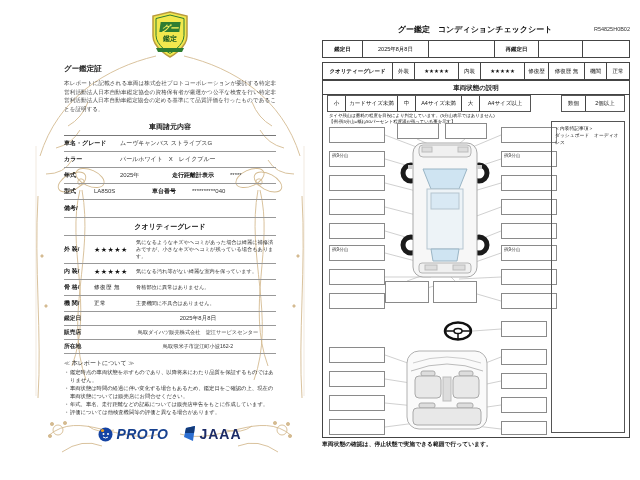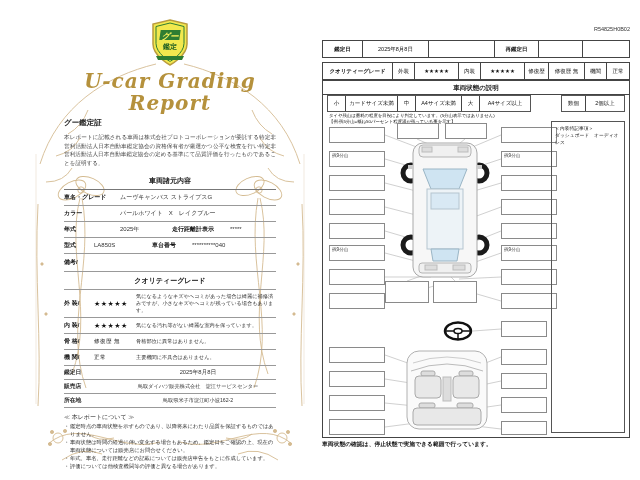--- a/index.html
+++ b/index.html
@@ -1,20 +1,20 @@
 <!DOCTYPE html>
 <html><head>
 <meta charset="utf-8">
 <style>
   html,body{margin:0;padding:0;}
   body{width:640px;height:480px;position:relative;background:#ffffff;
        font-family:"Liberation Sans",sans-serif;color:#222;overflow:hidden;}
   .abs{position:absolute;}
   
-  .left-page{left:28px;top:14px;width:284px;height:466px;background:#fff;}
+  .left-page{left:28px;top:6px;width:284px;height:466px;background:#fff;}
   .lp-content{position:absolute;left:36px;top:4px;width:212px;}
   .emblem-wrap{display:flex;justify-content:center;margin-bottom:2px;}
   .script-title{font-family:"DejaVu Serif",serif;font-style:italic;font-weight:bold;
      color:#b5913c;font-size:20px;text-align:center;line-height:1.1;letter-spacing:1px;}
   .lp-sub{font-size:7.5px;font-weight:bold;margin-top:4px;color:#222;}
   .lp-intro{font-size:5.6px;line-height:1.55;color:#444;margin-top:5px;text-align:justify;}
   .sec-head{font-size:7px;font-weight:bold;text-align:center;margin-top:8px;
      padding-bottom:3px;border-bottom:1px solid #777;}
   .spec-row{display:flex;align-items:center;border-bottom:1px solid #999;
      min-height:15px;font-size:6px;}
@@ -119,21 +119,20 @@
       <svg width="40" height="50" viewBox="0 0 40 50">
         <path d="M20,2 L37,6 V26 C37,38 20,47 20,47 C20,47 3,38 3,26 V6 Z" fill="#f2e84e" stroke="#b99b3e" stroke-width="1.5"></path>
         <path d="M20,5 L34,8.5 V25.5 C34,35.5 20,43.5 20,43.5 C20,43.5 6,35.5 6,25.5 V8.5 Z" fill="none" stroke="#2e7d32" stroke-width="1"></path>
         <rect x="10" y="12" width="20" height="10" fill="#2e7d32" transform="skewX(-8)" transform-origin="20 17"></rect>
         <text x="20" y="20.5" text-anchor="middle" font-size="8.5" font-weight="bold" font-style="italic" fill="#f6f05a">グー</text>
         <text x="20" y="31" text-anchor="middle" font-size="7" font-weight="bold" fill="#1d5c22">鑑定</text>
         <path d="M6,38 L34,38 L32,42 L8,42 Z" fill="#2e7d32"></path>
       </svg>
     </div>
 
-    <div class="script-title">U-car Grading Report</div>
     <div class="lp-sub">グー鑑定証</div>
     <div class="lp-intro">本レポートに記載される車両は株式会社プロトコーポレーションが委託する特定非営利活動法人日本自動車鑑定協会の資格保有者が厳選かつ公平な検査を行い特定非営利活動法人日本自動車鑑定協会の定める基準にて品質評価を行ったものであることを証明する。</div>
 
     <div class="sec-head">車両諸元内容</div>
 
     <div>
       <div class="spec-row">
         <span class="spec-label">車名・グレード</span>
         <span class="spec-val">ムーヴキャンバス ストライプスG</span>
       </div>
@@ -236,20 +235,21 @@
           <polygon points="2,2 11,0 10,7 1,7" fill="#123a7a"></polygon>
         </svg>
         <span class="jaaa-text">JAAA</span>
       </div>
     </div>
   </div>
 </div>
 
 <div class="abs right-page">
 
+  <div class="rp-title">グー鑑定　コンディションチェックシート</div>
   <div class="rp-code">R54825H0B02</div>
 
   <div class="rtable" style="left:4px;top:16px;width:306px;height:16px">
     <div class="rcell bold" style="width:40px">鑑定日</div>
     <div class="rcell" style="width:66px">2025年8月8日</div>
     <div class="rcell" style="width:66px"></div>
     <div class="rcell bold" style="width:44px">再鑑定日</div>
     <div class="rcell" style="width:44px"></div>
     <div class="rcell" style="flex:1"></div>
   </div>

